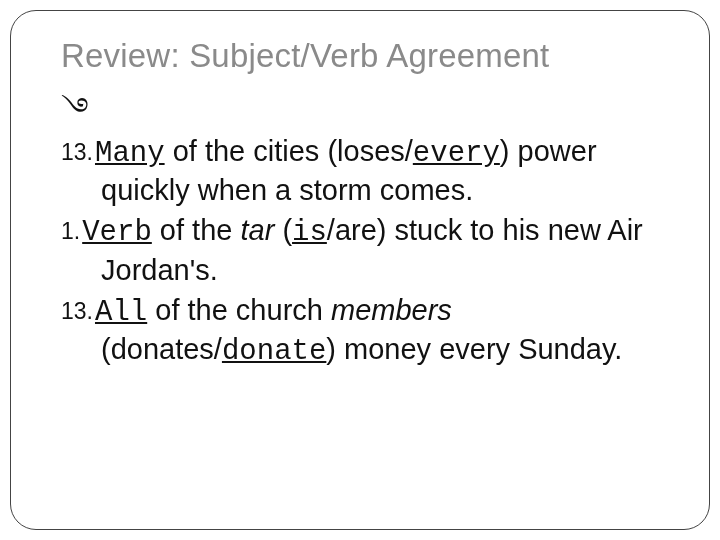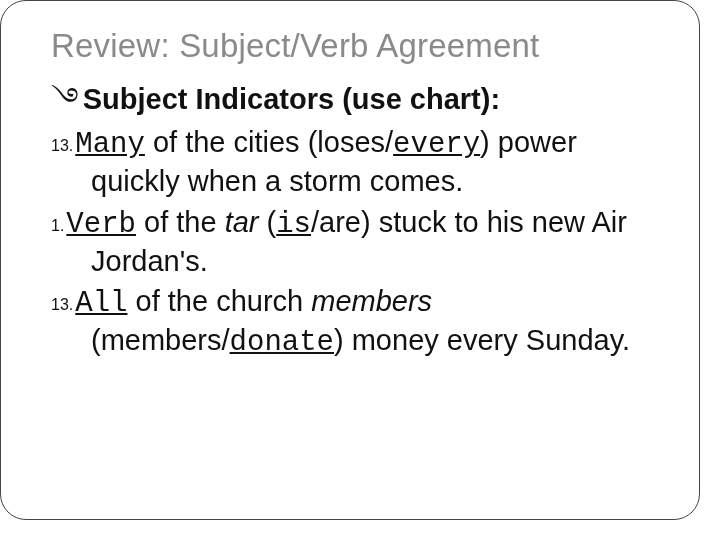--- a/index.html
+++ b/index.html
@@ -8,20 +8,21 @@
     width: 720px;
     height: 540px;
     background: #fff;
     font-family: Arial, Helvetica, sans-serif;
     color: #111;
   }
   .slide {
     box-sizing: border-box;
     width: 700px;
     height: 520px;
+    margin: 10px;
     border: 1.5px solid #444;
     border-radius: 26px;
     padding: 18px 40px 32px 60px;
     position: relative;
   }
   .title {
     color: #8a8a8a;
     font-size: 33px;
     font-weight: 400;
     margin: 8px 0 18px -10px;
@@ -49,38 +50,37 @@
     font-size: 29px;
     line-height: 1.25;
   }
   ol.items li {
     position: relative;
     padding-left: 40px;
     margin: 0 0 4px -10px;
     text-indent: -40px;
   }
   .num {
-    font-size: 16px;
+    font-size: 23px;
     vertical-align: 1px;
     padding-right: 2px;
   }
   .ul { text-decoration: underline; font-family: Liberation Mono, monospace; }
   .bi { font-weight: 400; font-style: italic; }
 </style>
 </head>
 <body>
 
 <div class="slide">
 
   <div class="title">Review: Subject/Verb Agreement</div>
 
   <div class="bullet">
     <span class="glyph">࿓</span>
-    <span>Subject Indicators (use chart):</span>
   </div>
 
   <ol class="items">
     <li><span class="num">13.</span><span class="ul">Many</span><span> of the cities (loses/</span><span class="ul">every</span><span>) power quickly when a storm comes.</span></li>
     <li><span class="num">1.</span><span class="ul">Verb</span><span> of the </span><span class="bi">tar</span><span> (</span><span class="ul">is</span><span>/are) stuck to his new Air Jordan's.</span></li>
-    <li><span class="num">13.</span><span class="ul">All</span><span> of the church </span><span class="bi">members</span><span> (members/</span><span class="ul">donate</span><span>) money every Sunday.</span></li>
+    <li><span class="num">13.</span><span class="ul">All</span><span> of the church </span><span class="bi">members</span><span> (donates/</span><span class="ul">donate</span><span>) money every Sunday.</span></li>
   </ol>
 
 </div>
 
 </body></html>

